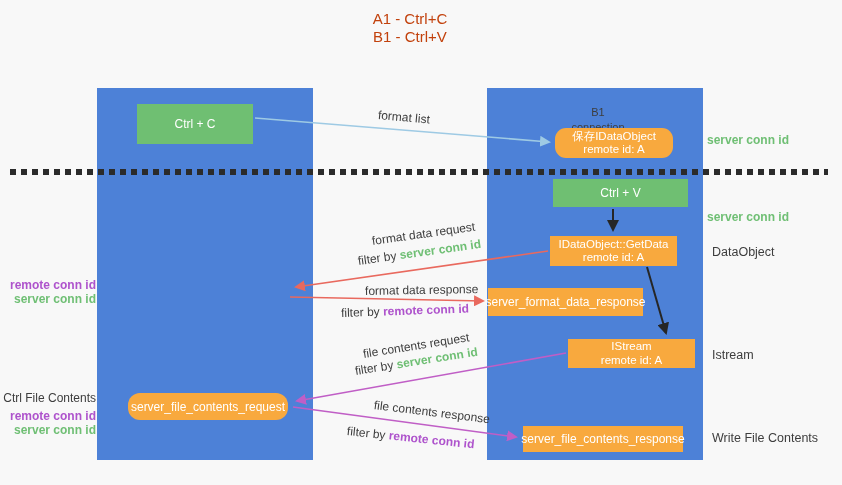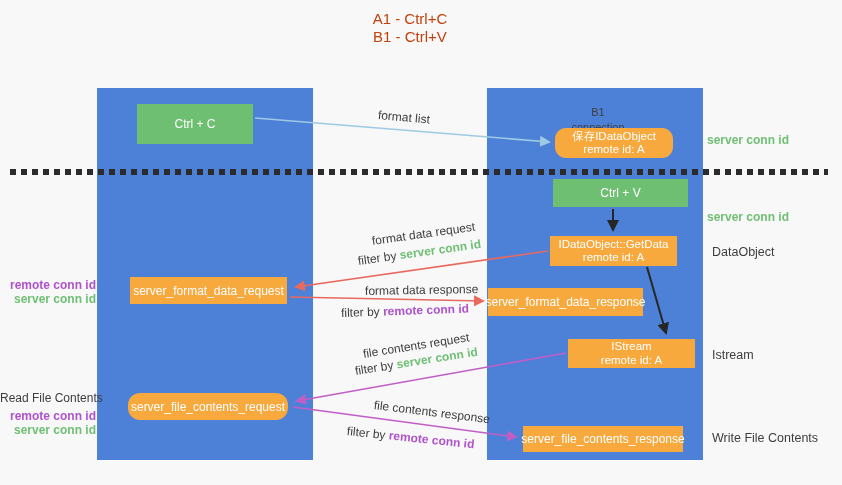--- a/index.html
+++ b/index.html
@@ -142,23 +142,20 @@
     <span>Ctrl + V</span>
   </div>
 
   <div class="box orange" id="box-getdata">
     <div class="two">
       <div>IDataObject::GetData</div>
       <div>remote id: A</div>
     </div>
   </div>
 
-  <div class="box orange" id="box-format-req">
-    <span>server_format_data_request</span>
-  </div>
 
   <div class="box orange" id="box-format-resp">
     <span>server_format_data_response</span>
   </div>
 
   <div class="box orange" id="box-istream">
     <div class="two">
       <div>IStream</div>
       <div>remote id: A</div>
     </div>
@@ -175,21 +172,21 @@
   <div class="side green-text" id="lbl-sci-top">server conn id</div>
   <div class="side green-text" id="lbl-sci-mid">server conn id</div>
   <div class="side dark" id="lbl-dataobject">DataObject</div>
   <div class="side dark" id="lbl-istream">Istream</div>
   <div class="side dark" id="lbl-write">Write File Contents</div>
 
   <div class="left-group" id="grp-format-ids">
     <div class="purple-text">remote conn id</div>
     <div class="green-text">server conn id</div>
   </div>
-  <div class="left-group dark" id="lbl-read">Read File Contents</div>
+  <div class="left-group dark" id="lbl-read">Ctrl File Contents</div>
   <div class="left-group" id="grp-file-ids">
     <div class="purple-text">remote conn id</div>
     <div class="green-text">server conn id</div>
   </div>
 
   <div class="alabel" id="al-format-list">format list</div>
 
   <div class="alabel" id="al-fdr-1">format data request</div>
   <div class="alabel" id="al-fdr-2">
     <span>filter by</span>

